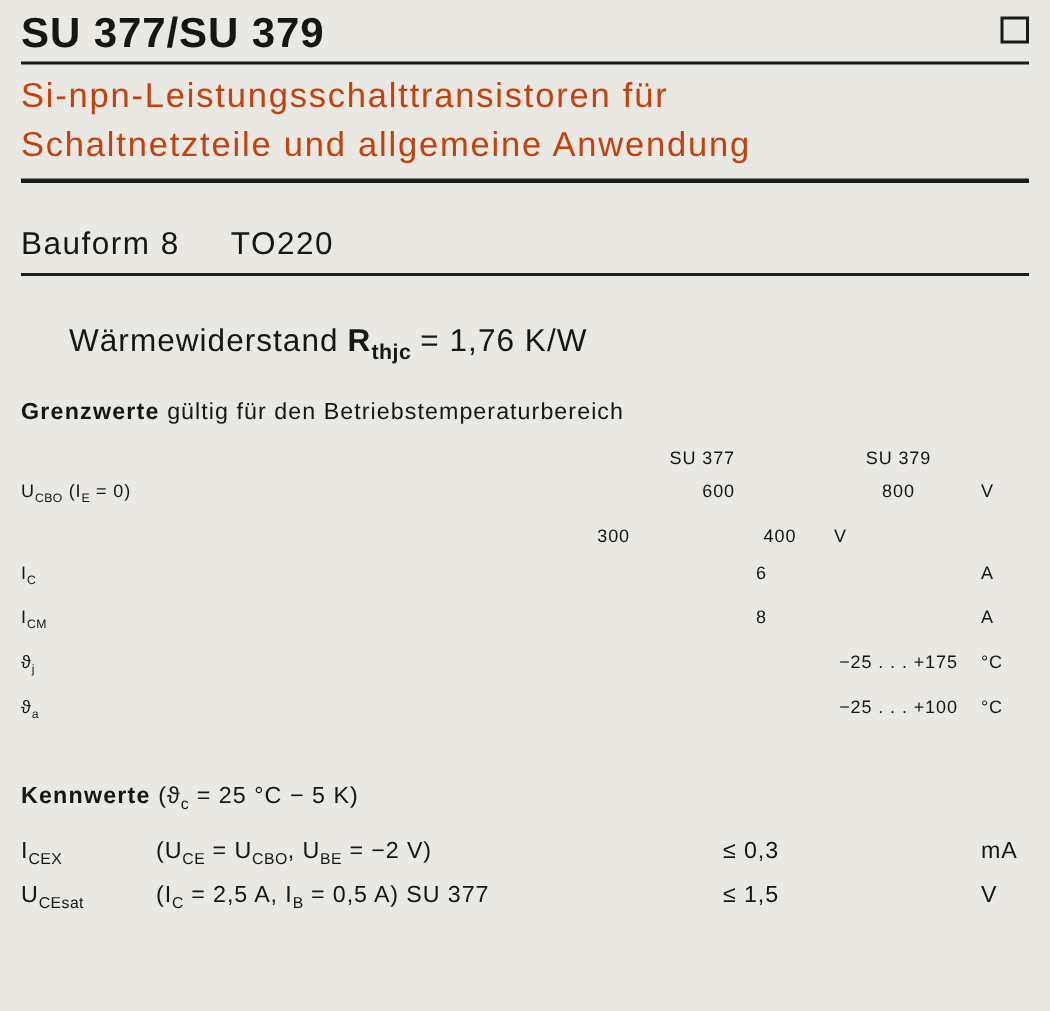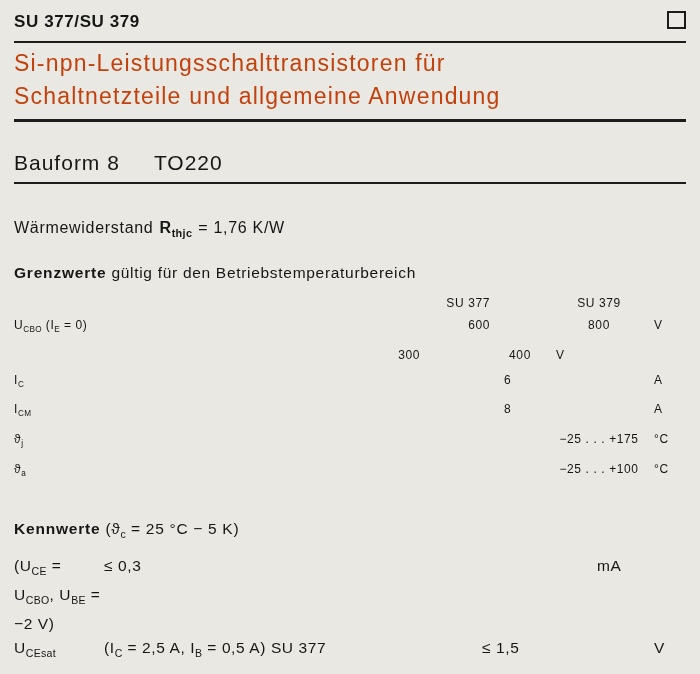--- a/index.html
+++ b/index.html
@@ -6,34 +6,34 @@
   body{
     width:700px;height:674px;
     background:#e9e8e3;
     font-family:"Liberation Sans","DejaVu Sans",sans-serif;
     color:#161616;
     overflow:hidden;
   }
   .page{padding:8px 14px 0 14px;}
 
   .title-row{display:flex;justify-content:space-between;align-items:flex-start;}
-  .doc-title{font-size:17px;font-weight:bold;letter-spacing:0.6px;line-height:28px;}
+  .doc-title{font-size:28px;font-weight:bold;letter-spacing:0.6px;line-height:28px;}
   .corner-mark{width:15px;height:14px;border:2px solid #1b1b1b;margin-top:3px;background:transparent;}
 
   .rule{background:#1c1c1c;border:0;}
   .rule-1{height:2px;margin-top:5px;}
   .rule-2{height:3px;margin-top:6px;}
   .rule-3{height:2px;margin-top:9px;}
 
   .subtitle{margin-top:4px;font-size:23px;line-height:33px;letter-spacing:1.2px;color:#c2410c;}
 
   .package-line{margin-top:31px;font-size:21px;letter-spacing:1px;line-height:20px;display:flex;}
   .package-name{margin-left:34px;}
 
-  .thermal{margin-top:34px;font-size:16px;letter-spacing:0.7px;line-height:20px;}
+  .thermal{margin-top:34px;font-size:21px;letter-spacing:0.7px;line-height:20px;margin-left:32px;}
   .thermal .sym{font-weight:bold;margin-left:6px;}
   .thermal .val{margin-left:6px;}
 
   .section-heading{font-size:15.5px;letter-spacing:0.7px;line-height:20px;}
   .heading-limits{margin-top:20px;}
   .heading-kenn{margin-top:32px;}
   .section-heading b{letter-spacing:0.8px;}
 
   sub{font-size:68%;letter-spacing:0.3px;}
 
@@ -141,20 +141,21 @@
       <span class="l-unit">°C</span>
     </div>
   </div>
 
   <div class="section-heading heading-kenn">
     <b>Kennwerte</b><span> (ϑ<sub>c</sub> = 25 °C − 5 K)</span>
   </div>
 
   <div class="krows">
     <div class="krow">
+      <span class="k-sym">I<sub>CEX</sub></span>
       <span class="k-cond">(U<sub>CE</sub> = U<sub>CBO</sub>, U<sub>BE</sub> = −2 V)</span>
       <span class="k-v1">≤  0,3</span>
       <span class="k-v2"></span>
       <span class="k-unit">mA</span>
     </div>
     <div class="krow">
       <span class="k-sym">U<sub>CEsat</sub></span>
       <span class="k-cond">(I<sub>C</sub> = 2,5 A, I<sub>B</sub> = 0,5 A) SU 377</span>
       <span class="k-v1">≤  1,5</span>
       <span class="k-v2"></span>

